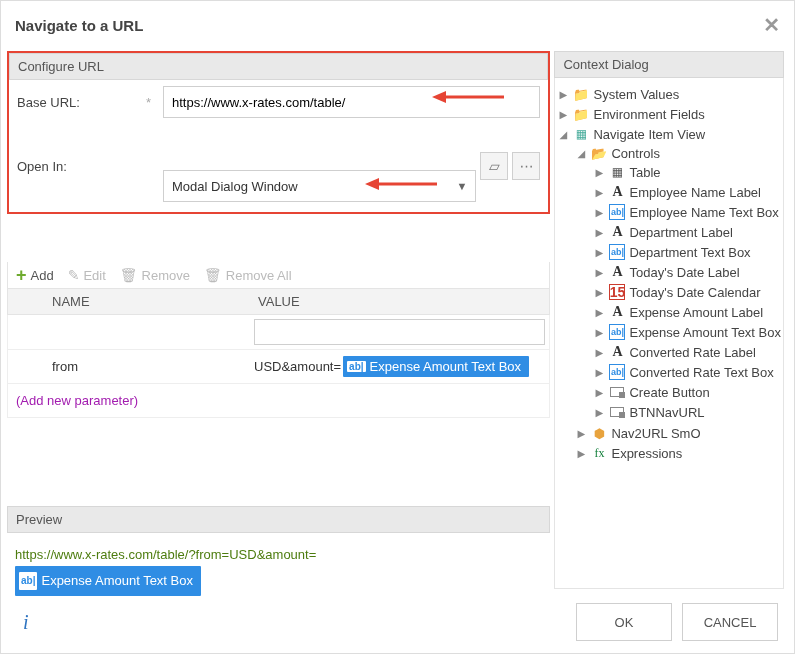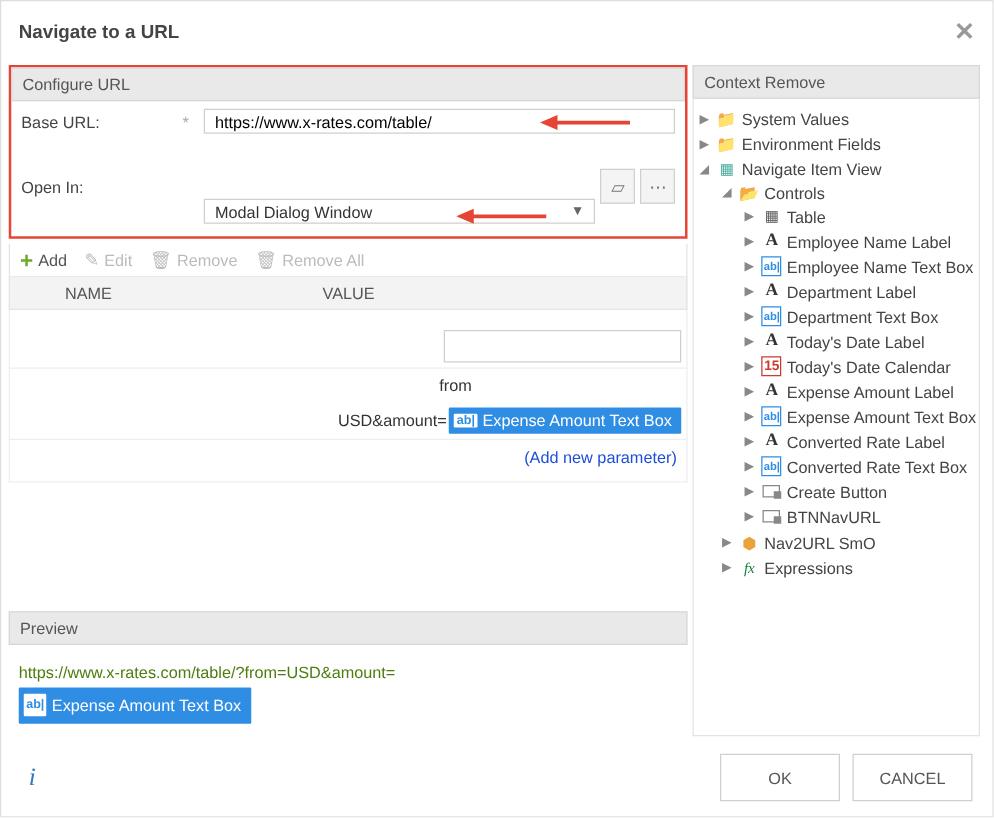--- a/index.html
+++ b/index.html
@@ -4,76 +4,76 @@
 <style>
 * { box-sizing: border-box; margin:0; padding:0; }
 body { font-family: "Segoe UI", Arial, sans-serif; font-size:13px; color:#333; background:#fff; width:795px; height:654px; overflow:hidden; }
 
 .dialog { display:flex; flex-direction:column; height:100%; border:1px solid #ddd; padding:6px; }
 .titlebar { display:flex; align-items:center; justify-content:space-between; padding:6px 8px 14px 8px; }
 .titlebar h1 { font-size:15px; font-weight:600; color:#444; }
 .close-x { font-size:20px; color:#999; cursor:pointer; font-weight:bold; }
 
 .body { flex:1; display:flex; gap:0; min-height:0; }
-.left { width:545px; display:flex; flex-direction:column; }
+.left { width:545px; display:flex; flex-direction:column;gap:44px; }
 .right { flex:1; display:flex; flex-direction:column; padding:0 4px; }
 
 .panel-header { background:#e9e9e9; border:1px solid #d7d7d7; padding:5px 8px; color:#555; font-size:13px; }
 
 .config-url { border:2px solid #e64434; padding-bottom:4px; }
 .form-row { display:flex; align-items:center; padding:6px 8px; gap:6px; }
 .form-label { width:140px; color:#444; position:relative; }
 .req-star { color:#aaa; position:absolute; right:6px; }
-input.text, .select-box { border:1px solid #cfcfcf; height:20px; padding:0 8px; font-size:13px; background:#fff; }
+input.text, .select-box { border:1px solid #cfcfcf; height:32px; padding:0 8px; font-size:13px; background:#fff; }
 input.text { flex:1; }
 .select-wrap { flex:1; display:flex; align-items:center; gap:4px; }
 .select-box { flex:1; display:flex; align-items:center; justify-content:space-between; cursor:pointer;margin-top:40px; }
 .chev { color:#666; font-size:11px; }
 .sq-btn { width:28px; height:28px; border:1px solid #cfcfcf; background:#f4f4f4; display:flex; align-items:center; justify-content:center; cursor:pointer; color:#777; font-size:14px; }
 .arrow-right { position:absolute; pointer-events:none; }
 .arrow-right svg { display:block; }
 
 .config-params { margin-top:4px; }
 .toolbar { display:flex; gap:14px; align-items:center; padding:5px 8px; border:1px solid #e4e4e4; border-top:none; }
 .tb-item { display:flex; align-items:center; gap:4px; color:#bbb; cursor:default; font-size:13px;}
 .tb-item.enabled { color:#555; cursor:pointer; }
 .plus { color:#6eaa2e; font-size:18px; font-weight:bold; line-height:14px; }
 .pencil, .trash, .trashx { font-size:14px; }
 
 .grid-head { display:flex; background:#f3f3f3; border:1px solid #e4e4e4; border-top:none; color:#555; }
 .col-name { width:206px; padding:5px 8px;margin-left:36px; }
 .col-value { flex:1; padding:5px 8px; }
-.grid-row { display:flex; border:1px solid #eee; border-top:none; min-height:34px; align-items:flex-end;flex-direction:column; }
+.grid-row { display:flex; border:1px solid #eee; border-top:none; min-height:34px; align-items:center; }
 .grid-row .col-name { padding:6px 8px; }
 .grid-row .col-value { padding:4px 4px; display:flex; align-items:center; gap:2px; }
 .value-input { border:1px solid #cfcfcf; height:26px; padding:0 6px; font-size:13px; flex:0 0 auto; width:100%; }
 .token { display:inline-flex; align-items:center; background:#2f8de4; color:#fff; padding:3px 8px 3px 4px; border-radius:1px; font-size:13px; gap:4px; }
 .token .tk-icon { background:#fff; color:#2f8de4; font-size:10px; font-weight:bold; padding:0 2px; border-radius:1px; }
-.placeholder { color:#1d4ed8; padding:6px 8px; }
+.placeholder { color:#a21caf; padding:6px 8px; }
 
 .spacer { flex:1; }
 .preview { }
 .preview-body { padding:10px 8px; color:#2f74c0; font-size:13px; line-height:1.8; }
 .preview-body a { color:#4d7c0f; text-decoration:none; }
 
 
 .tree { padding:6px 2px; font-size:13px; color:#444; overflow:auto; border:1px solid #e4e4e4; border-top:none; flex:1; }
 .tree ul { list-style:none; }
 .tree li { padding:1px 0; white-space:nowrap; }
 .node { display:flex; align-items:center; gap:4px; cursor:pointer; padding:1px 0; }
 .tw { width:12px; text-align:center; color:#888; font-size:10px; display:inline-block; }
 .ico { width:16px; height:16px; display:inline-flex; align-items:center; justify-content:center; font-size:12px; }
 .folder { color:#e8a33d; font-size:13px; }
 .A { font-family:Georgia,serif; font-weight:bold; color:#333; font-size:14px; }
 .ab { background:#fff; border:1px solid #2f8de4; color:#2f8de4; font-size:9px; font-weight:bold; padding:0 1px; }
-.cal { background:#fff; border:1px solid #cc3b2e; color:#cc3b2e; font-size:11px; font-weight:bold; padding:0 1px; line-height:10px;}
+.cal { background:#fff; border:1px solid #cc3b2e; color:#cc3b2e; font-size:14px; font-weight:bold; padding:0 1px; line-height:10px;}
 .btn-ico { border:1px solid #888; width:14px; height:10px; position:relative; }
 .btn-ico::after{content:""; position:absolute; right:-2px; bottom:-2px; width:6px; height:6px; background:#888; }
 .cube { color:#e8a33d; font-size:13px;}
-.fx { font-style:italic; font-family:Georgia,serif; color:#15803d; }
+.fx { font-family:Georgia,serif; color:#15803d; }
 .form-ico { color:#4a9; }
 .table-ico { color:#555; }
 
 .footer { display:flex; align-items:center; padding:14px 10px 6px 10px; gap:10px; }
 .footer .info { font-family:Georgia,serif; font-style:italic; color:#2f74c0; font-size:20px; padding-left:6px;}
 .footer-spacer { flex:1; }
 .btn { min-width:96px; height:38px; border:1px solid #cfcfcf; background:#fff; color:#555; font-size:13px; cursor:pointer; }
 
 .rel { position:relative; }
 </style>
@@ -185,21 +185,21 @@
           <a href="#">https://www.x-rates.com/table/?from=USD&amp;amount=</a><br>
           <span class="token">
             <span class="tk-icon">ab|</span>
             <span>Expense Amount Text Box</span>
           </span>
         </div>
       </div>
     </div>
 
     <div class="right">
-      <div class="panel-header">Context Remove</div>
+      <div class="panel-header">Context Dialog</div>
       <div class="tree">
         <ul>
           <li>
               <div class="node">
                 <span class="tw">▶</span>
                 <span class="ico folder">📁</span>
                 <span>System Values</span>
               </div>
             </li>
           <li>

